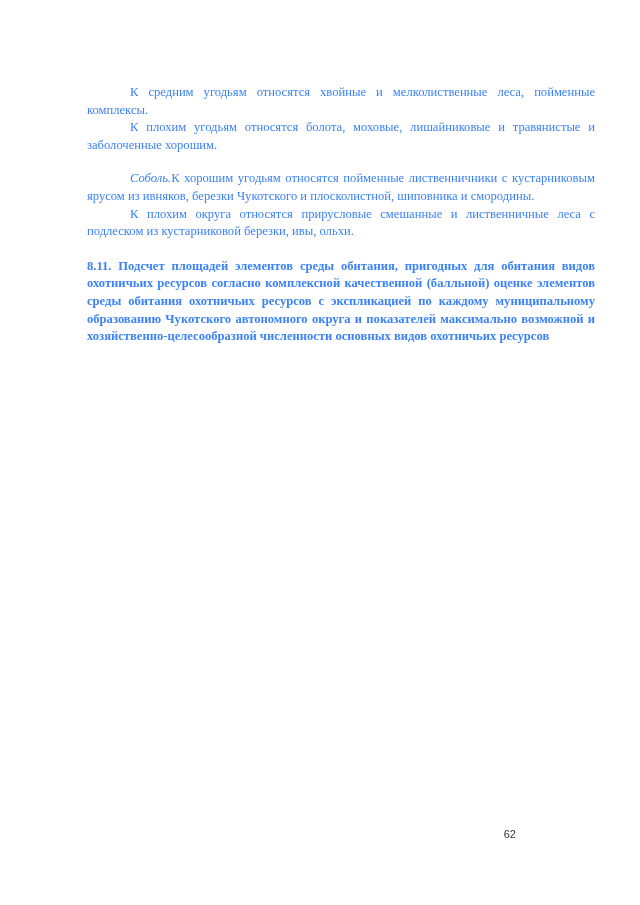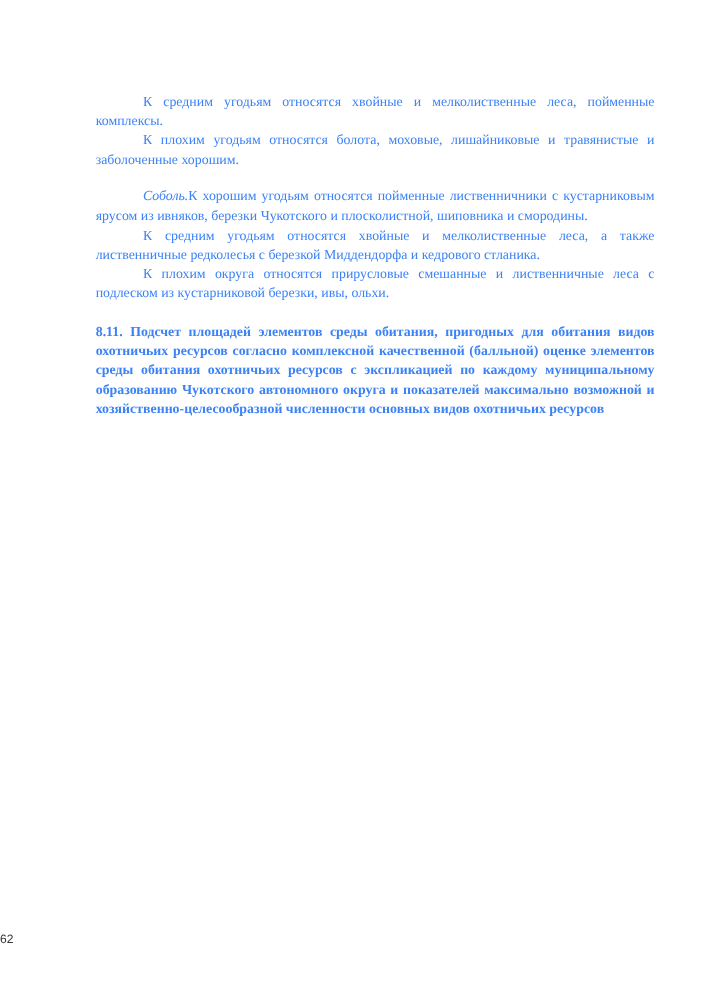--- a/index.html
+++ b/index.html
@@ -9,35 +9,34 @@
     font-family: "Liberation Serif", "DejaVu Serif", serif;
     font-size: 12.6px; line-height: 17.6px; color: #3b82f6; margin-top: 24px;
   }
   p { margin: 0; text-align: justify; text-align-last: left; }
   .indent { text-indent: 43px; }
   .gap { height: 16px; }
   .gap2 { height: 17px; }
   .heading { font-weight: bold; text-align: justify; }
   em.sp { font-weight: normal; font-style: italic; }
   .pagenum {
-    position: absolute; left: 0; width: 516px; top: 848px; text-align: left;
+    position: absolute; left: 0; width: 516px; top: 828px; text-align: right;
     font-family: "Liberation Sans", "DejaVu Sans", sans-serif; font-size: 11px; color: #333;
   }
 </style>
 </head>
 <body>
 
 <div class="page">
   <p class="indent">К средним угодьям относятся хвойные и мелколиственные леса, пойменные комплексы.</p>
   <p class="indent">К плохим угодьям относятся болота, моховые, лишайниковые и травянистые и заболоченные хорошим.</p>
 
   <div class="gap"></div>
 
   <p class="indent"><em class="sp">Соболь.</em><span>К хорошим угодьям относятся пойменные лиственничники с кустарниковым ярусом из ивняков, березки Чукотского и плосколистной, шиповника и смородины.</span></p>
-  <p class="indent">К средним угодьям относятся хвойные и мелколиственные леса, а также лиственничные редколесья с березкой Миддендорфа и кедрового стланика.</p>
   <p class="indent">К плохим округа относятся прирусловые смешанные и лиственничные леса с подлеском из кустарниковой березки, ивы, ольхи.</p>
 
   <div class="gap2"></div>
 
   <p class="heading">8.11. Подсчет площадей элементов среды обитания, пригодных для обитания видов охотничьих ресурсов согласно комплексной качественной (балльной) оценке элементов среды обитания охотничьих ресурсов с экспликацией по каждому муниципальному образованию Чукотского автономного округа и показателей максимально возможной и хозяйственно-целесообразной численности основных видов охотничьих ресурсов</p>
 </div>
 
 <div class="pagenum">62</div>
 
 </body></html>

